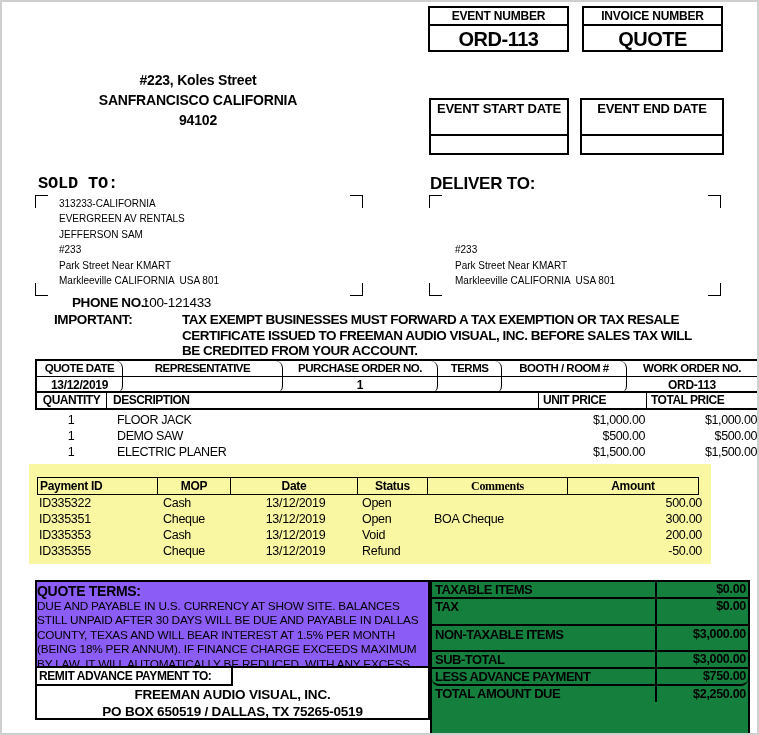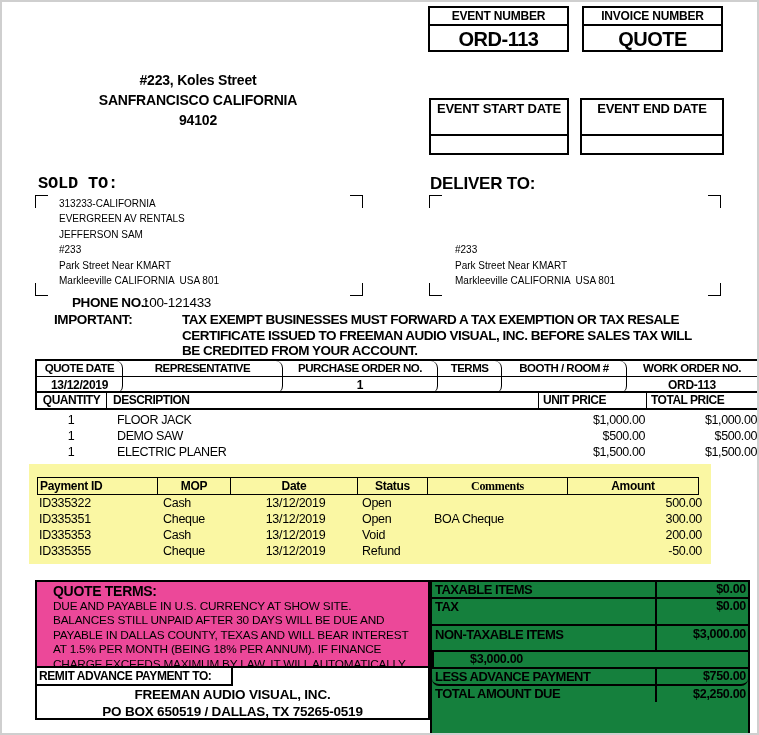--- a/index.html
+++ b/index.html
@@ -57,21 +57,21 @@
   .payhdr .c:last-child{border-right:none;}
   .paybody{position:absolute;left:35px;top:493px;width:666px;font-size:12.5px;letter-spacing:-0.3px;}
   .paybody .row{display:flex;height:16px;line-height:16px;}
   .p-id{width:121px;padding-left:2px;box-sizing:border-box;}
   .p-mop{width:74px;padding-left:5px;box-sizing:border-box;}
   .p-date{width:127px;text-align:center;}
   .p-status{width:70px;padding-left:3px;box-sizing:border-box;}
   .p-comments{width:140px;padding-left:5px;box-sizing:border-box;}
   .p-amount{width:133px;text-align:right;box-sizing:border-box;}
   
-  .termsbox{position:absolute;left:33px;top:578px;width:395px;height:114px;border:2px solid #000;box-sizing:border-box;padding:1px 16px;background:#ec4899;}
+  .termsbox{position:absolute;left:33px;top:578px;width:395px;height:114px;border:2px solid #000;box-sizing:border-box;padding:1px 0;background:#8b5cf6;}
   .termsbox .head{font-size:14px;font-weight:bold;letter-spacing:-0.3px;line-height:16px;}
   .termsbox .txt{font-size:11.8px;letter-spacing:-0.2px;line-height:14.4px;}
   .remitbox{position:absolute;left:33px;top:664px;width:395px;height:54px;border:2px solid #000;box-sizing:border-box;background:#fff;}
   .remitlabel{width:196px;height:18px;line-height:16px;border-right:2px solid #000;border-bottom:2px solid #000;box-sizing:border-box;font-size:12px;font-weight:bold;letter-spacing:-0.4px;padding-left:2px;}
   .remitlines{text-align:center;font-size:13.5px;font-weight:bold;letter-spacing:-0.2px;line-height:17px;margin-top:0px;}
   
   .totals{position:absolute;left:428px;top:578px;width:320px;height:160px;border:2px solid #000;box-sizing:border-box;background:#15803d;}
   .totals .trow{display:flex;border-bottom:2px solid #000;box-sizing:border-box;}
   .totals .trow:last-child{border-bottom:none;}
   .totals .tl2{flex:1;padding-left:3px;font-size:13px;font-weight:bold;letter-spacing:-0.5px;}
@@ -258,20 +258,21 @@
     </div>
     <div class="trow" style="height:27px;line-height:15px;">
       <div class="tl2">TAX</div>
       <div class="tv">$0.00</div>
     </div>
     <div class="trow" style="height:26px;line-height:17px;">
       <div class="tl2">NON-TAXABLE  ITEMS</div>
       <div class="tv">$3,000.00</div>
     </div>
     <div class="trow" style="height:17px;line-height:15px;">
+      <div class="tl2">SUB-TOTAL</div>
       <div class="tv">$3,000.00</div>
     </div>
     <div class="trow" style="height:17px;line-height:15px;border-radius:7px;">
       <div class="tl2">LESS ADVANCE  PAYMENT</div>
       <div class="tv">$750.00</div>
     </div>
     <div class="trow" style="flex:1;line-height:16px;">
       <div class="tl2">TOTAL AMOUNT  DUE</div>
       <div class="tv">$2,250.00</div>
     </div>

